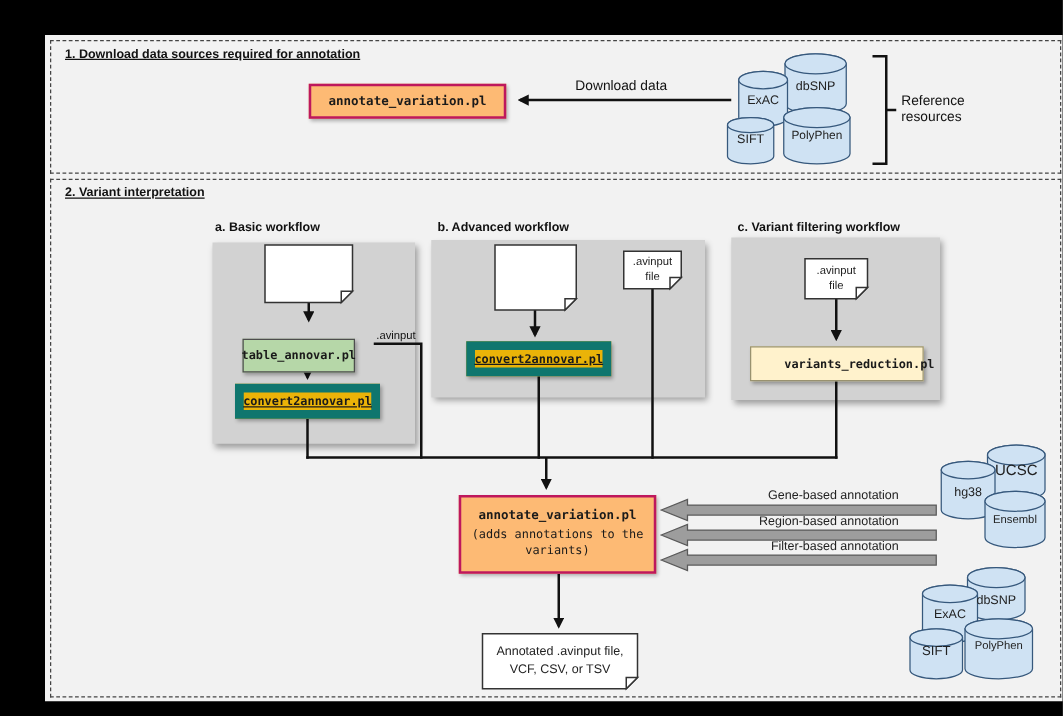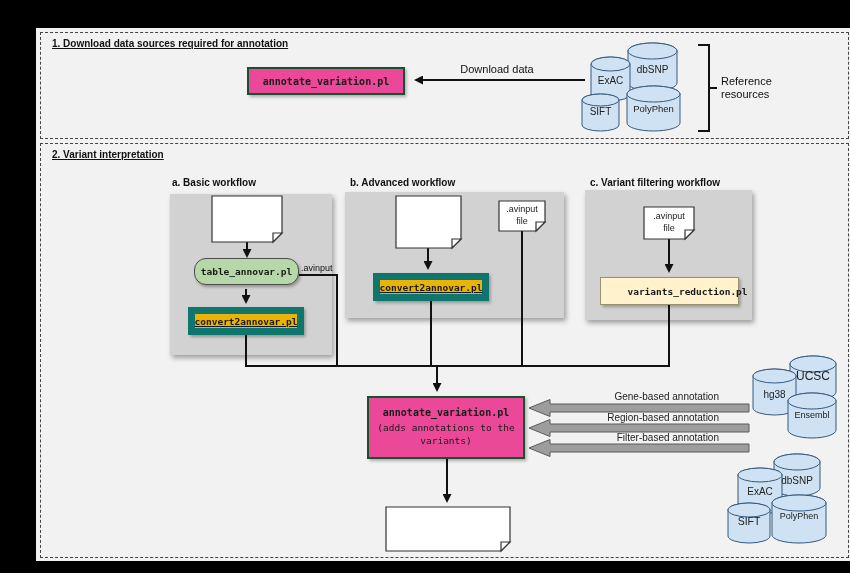--- a/index.html
+++ b/index.html
@@ -9,21 +9,21 @@
   .section{position:absolute;border:1px dashed #444;background:#f2f2f2;z-index:0;}
   #section1{left:18px;top:32px;width:807px;height:105px;}
   #section2{left:18px;top:143px;width:807px;height:413px;}
   .sec-title{position:absolute;font-weight:bold;font-size:10px;text-decoration:underline;z-index:3;white-space:nowrap;}
   .wf-header{position:absolute;font-weight:bold;font-size:10px;z-index:3;white-space:nowrap;}
   .panel{position:absolute;background:#d2d2d2;box-shadow:2px 3px 5px rgba(0,0,0,0.35);z-index:1;}
   #svg-layer{position:absolute;left:0;top:0;z-index:2;}
   .sbox{position:absolute;box-sizing:border-box;display:flex;align-items:center;justify-content:center;
         font-family:"DejaVu Sans Mono",monospace;font-weight:bold;font-size:9.5px;color:#1a1a1a;
         text-align:center;z-index:3;box-shadow:1.5px 2px 3px rgba(0,0,0,0.3);}
-  .orange{background:#ec4899;border:2px solid #14532d;}
+  .orange{background:#fdba74;border:2px solid #be185d;}
   .green {background:#b6d7a8;border:1.5px solid #4d4d4d;}
   .pink  {background:#eab308;border:7px solid #0f766e;text-decoration:underline;}
   .yellow{background:#fff2cc;border:1px solid #99926f;padding-left:36px;}
   .lbl{position:absolute;z-index:3;font-size:10px;}
   .doc-text{position:absolute;z-index:3;font-size:9px;line-height:1.3;text-align:center;white-space:pre-line;color:#222;}
   .cyl-lbl{position:absolute;z-index:3;font-size:10px;text-align:center;color:#222;}
   .ann-lbl{position:absolute;z-index:3;font-size:10px;text-align:right;width:170px;left:527px;white-space:nowrap;color:#222;}
   #center-box{flex-direction:column;gap:4px;padding:4px;}
   #center-sub{font-weight:normal;font-size:9.5px;white-space:pre-line;line-height:1.35;}
 </style>
@@ -154,21 +154,21 @@
   <div class="wf-header" style="left:568px;top:177px;">c. Variant filtering workflow</div>
 
   <div class="sbox orange" style="left:225px;top:67px;width:158px;height:28px;font-size:10px;">annotate_variation.pl</div>
   <div class="lbl" style="left:425px;top:63px;width:100px;text-align:center;font-size:11px;">Download data</div>
   <div class="lbl" style="left:699px;top:75px;width:62px;font-size:11px;line-height:1.2;">Reference resources</div>
   <div class="cyl-lbl" style="left:606px;top:64px;width:49px;">dbSNP</div>
   <div class="cyl-lbl" style="left:569px;top:75px;width:39px;">ExAC</div>
   <div class="cyl-lbl" style="left:605px;top:103px;width:53px;font-size:9.5px;">PolyPhen</div>
   <div class="cyl-lbl" style="left:560px;top:106px;width:37px;">SIFT</div>
 
-  <div class="sbox green" style="left:172px;top:258px;width:105px;height:27px;border-radius:12px;">table_annovar.pl</div>
+  <div class="sbox green" style="left:172px;top:271px;width:90px;height:27px;">table_annovar.pl</div>
   <div class="lbl" style="left:279px;top:263px;font-size:9px;">.avinput</div>
   <div class="sbox pink" style="left:166px;top:307px;width:116px;height:28px;">convert2annovar.pl</div>
 
   <div class="sbox pink" style="left:351px;top:273px;width:116px;height:28px;">convert2annovar.pl</div>
   <div class="doc-text" style="left:477px;top:204px;width:46px;">.avinput
 file</div>
 
   <div class="doc-text" style="left:622px;top:211px;width:50px;">.avinput
 file</div>
   <div class="sbox yellow" style="left:578px;top:277px;width:139px;height:28px;">variants_reduction.pl</div>
@@ -176,20 +176,22 @@
   <div class="sbox orange" id="center-box" style="left:345px;top:396px;width:158px;height:63px;font-size:10px;">
     <div>annotate_variation.pl</div>
     <div id="center-sub">(adds annotations to the
 variants)</div>
   </div>
 
   <div class="ann-lbl" style="top:391px;">Gene-based annotation</div>
   <div class="ann-lbl" style="top:412px;">Region-based annotation</div>
   <div class="ann-lbl" style="top:432px;">Filter-based annotation</div>
 
+  <div class="doc-text" style="left:364px;top:515px;width:124px;font-size:10px;line-height:1.35;">Annotated .avinput file,
+VCF, CSV, or TSV</div>
 
   <div class="cyl-lbl" style="left:768px;top:369px;width:46px;font-size:12px;">UCSC</div>
   <div class="cyl-lbl" style="left:731px;top:389px;width:43px;">hg38</div>
   <div class="cyl-lbl" style="left:766px;top:410px;width:48px;font-size:9px;">Ensembl</div>
   <div class="cyl-lbl" style="left:752px;top:475px;width:46px;">dbSNP</div>
   <div class="cyl-lbl" style="left:716px;top:486px;width:44px;">ExAC</div>
   <div class="cyl-lbl" style="left:750px;top:511px;width:54px;font-size:9px;">PolyPhen</div>
   <div class="cyl-lbl" style="left:706px;top:515px;width:42px;font-size:10.5px;">SIFT</div>
 </div>
 

